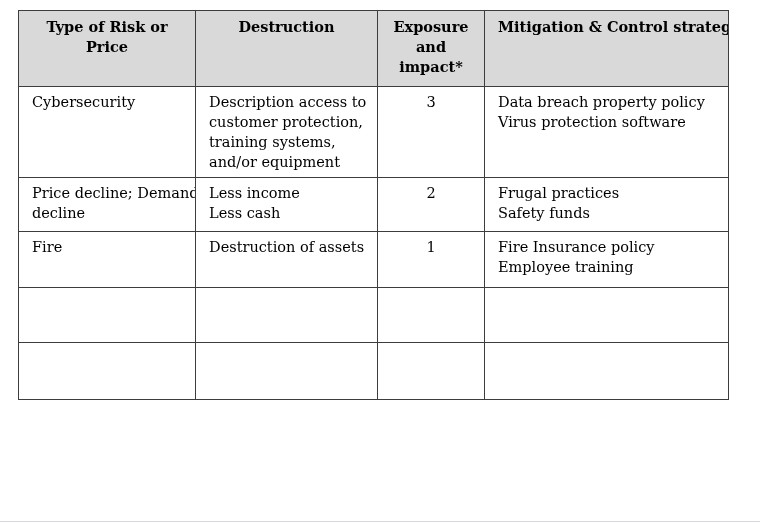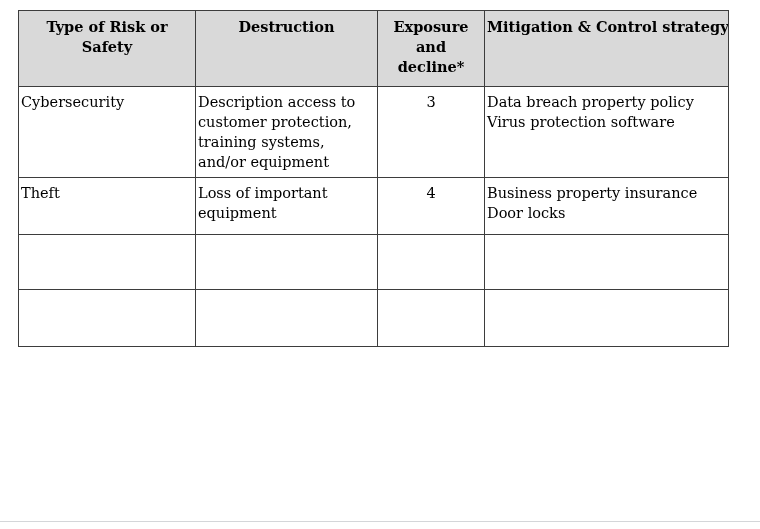--- a/index.html
+++ b/index.html
@@ -29,21 +29,21 @@
     left: 18px;
     top: 10px;
     width: 710px;
     border-collapse: collapse;
     table-layout: fixed;
   }
   .risk-table th,
   .risk-table td {
     border: 1.5px solid #3d3d3d;
     vertical-align: top;
-    padding: 5px 2px;
+    padding: 5px 13px;
     font-size: 14.5px;
     line-height: 20px;
     overflow: hidden;
   }
   .risk-table th {
     background: #d9d9d9;
     font-weight: bold;
     text-align: center;
     padding-top: 6px;
   }
@@ -79,29 +79,29 @@
     <colgroup>
       <col style="width:177px">
       <col style="width:182px">
       <col style="width:107px">
       <col style="width:244px">
     </colgroup>
     <thead>
       <tr style="height:76px">
         <th>
             <div class="line">Type of Risk or</div>
-            <div class="line">Safety</div>
+            <div class="line">Price</div>
           </th>
         <th>
             <div class="line">Destruction</div>
           </th>
         <th>
             <div class="line">Exposure</div>
             <div class="line">and</div>
-            <div class="line">decline*</div>
+            <div class="line">impact*</div>
           </th>
         <th>
             <div class="line">Mitigation &amp; Control strategy</div>
           </th>
       </tr>
     </thead>
     <tbody>
       <tr style="height:73px">
         <td>
             <div class="line">Cybersecurity</div>
@@ -111,32 +111,46 @@
             <div class="line">customer protection,</div>
             <div class="line">training systems,</div>
             <div class="line">and/or equipment</div>
           </td>
         <td class="num">3</td>
         <td>
             <div class="line">Data breach property policy</div>
             <div class="line">Virus protection software</div>
           </td>
       </tr>
-      <tr style="height:57px">
+      <tr style="height:54px">
         <td>
-            <div class="line">Theft</div>
+            <div class="line">Price decline; Demand</div>
+            <div class="line">decline</div>
           </td>
         <td>
-            <div class="line">Loss of important</div>
-            <div class="line">equipment</div>
+            <div class="line">Less income</div>
+            <div class="line">Less cash</div>
           </td>
-        <td class="num">4</td>
+        <td class="num">2</td>
         <td>
-            <div class="line">Business property insurance</div>
-            <div class="line">Door locks</div>
+            <div class="line">Frugal practices</div>
+            <div class="line">Safety funds</div>
+          </td>
+      </tr>
+      <tr style="height:56px">
+        <td>
+            <div class="line">Fire</div>
+          </td>
+        <td>
+            <div class="line">Destruction of assets</div>
+          </td>
+        <td class="num">1</td>
+        <td>
+            <div class="line">Fire Insurance policy</div>
+            <div class="line">Employee training</div>
           </td>
       </tr>
       <tr style="height:55px">
         <td></td>
         <td></td>
         <td class="num"></td>
         <td></td>
       </tr>
       <tr style="height:57px">
         <td></td>

